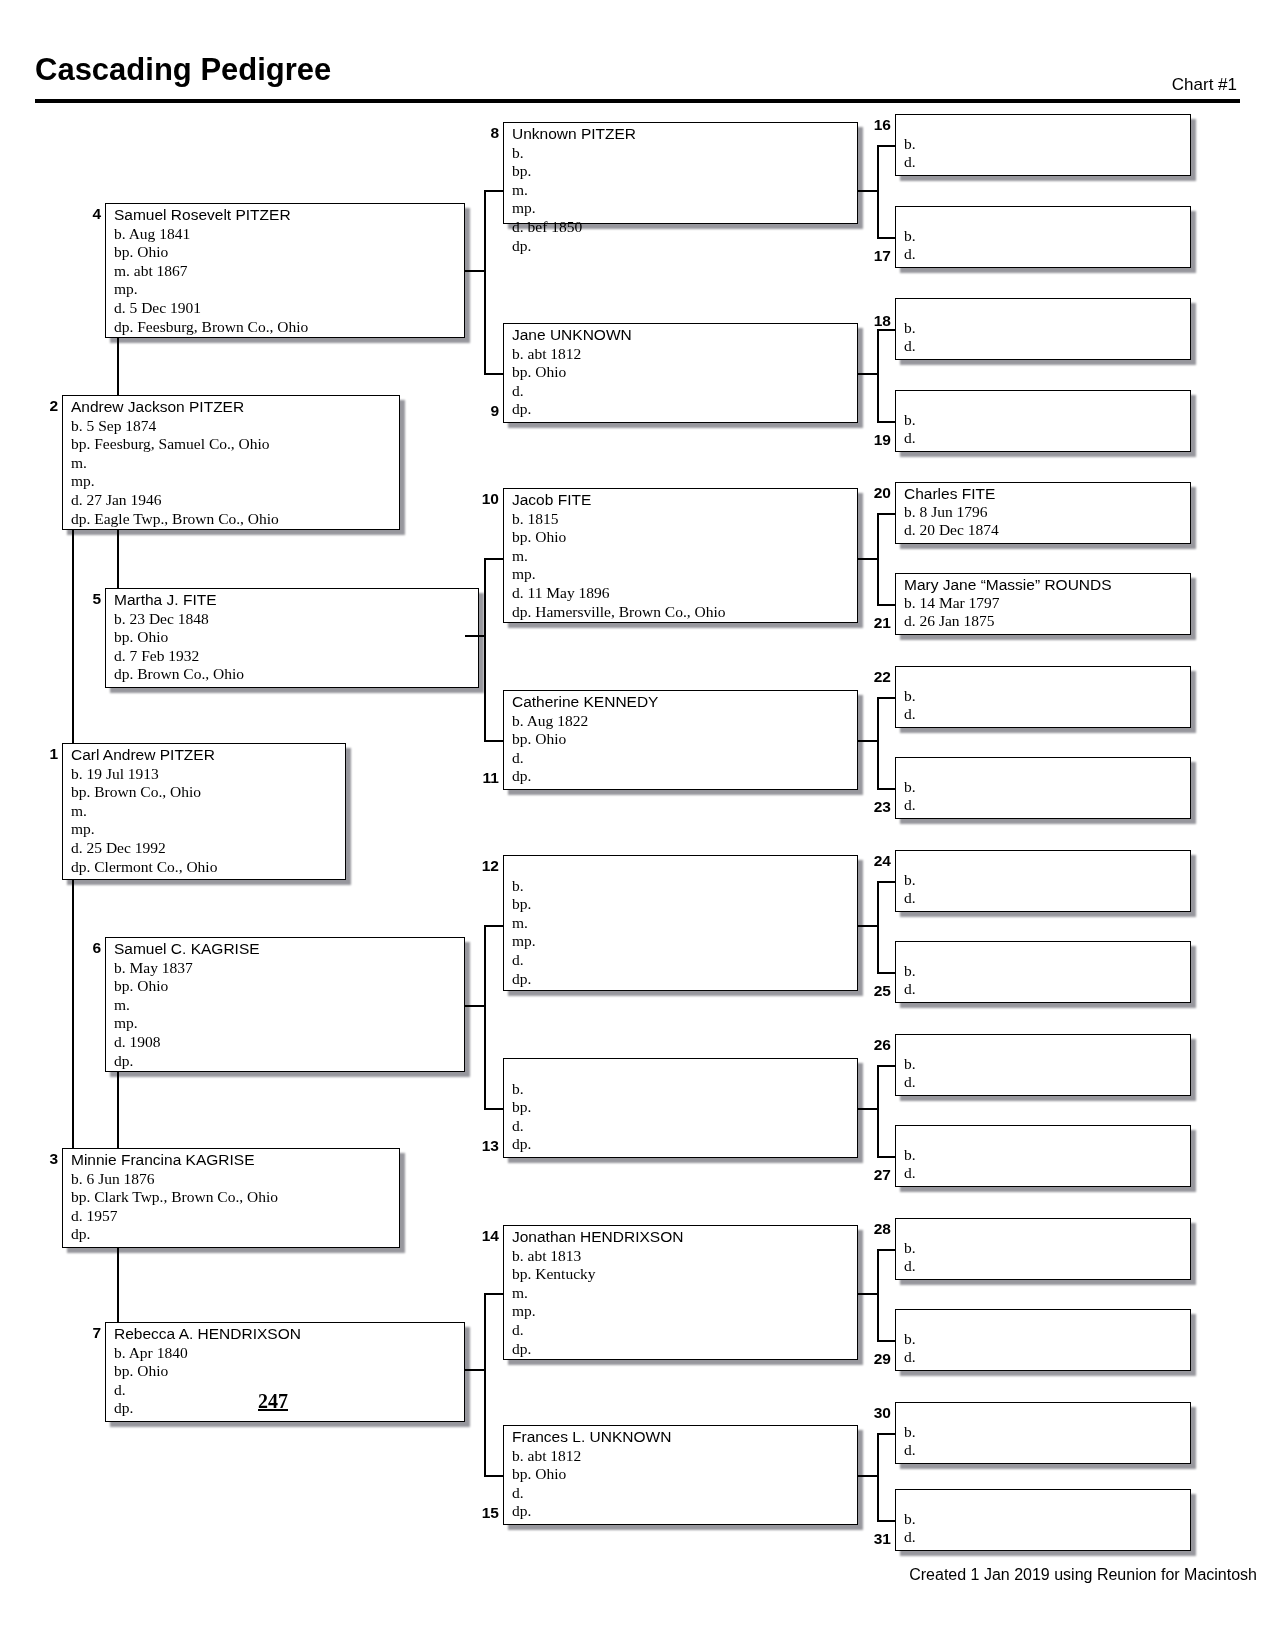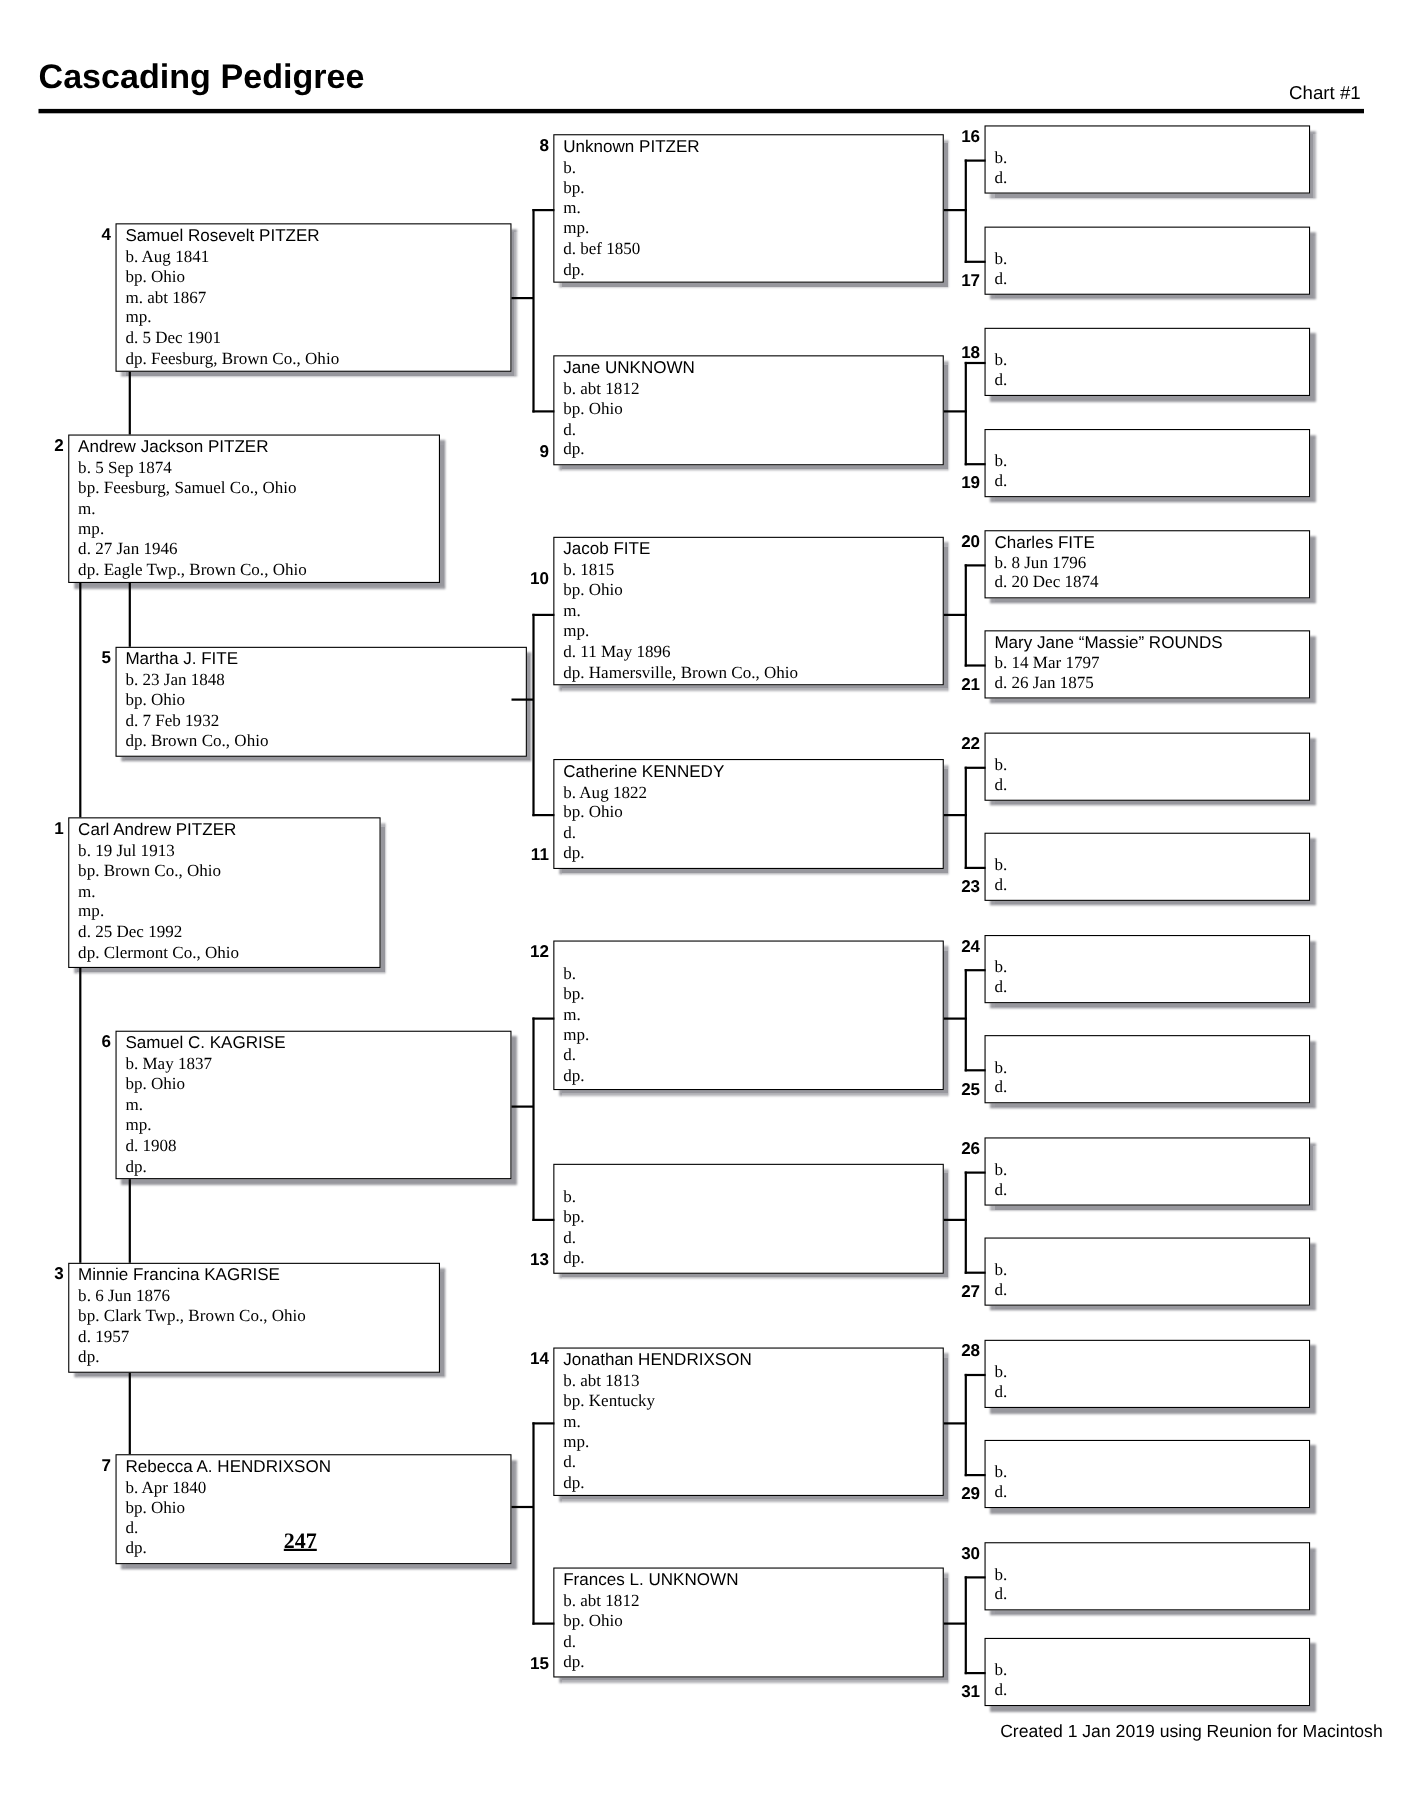--- a/index.html
+++ b/index.html
@@ -91,21 +91,21 @@
         <div class="pfield">b. Aug 1841</div>
         <div class="pfield">bp. Ohio</div>
         <div class="pfield">m. abt 1867</div>
         <div class="pfield">mp.</div>
         <div class="pfield">d. 5 Dec 1901</div>
         <div class="pfield">dp. Feesburg, Brown Co., Ohio</div>
       </div>
       <div class="pnum" style="left: 71px; top: 205px;">4</div>
       <div class="box" style="left: 105px; top: 588px; width: 374px; height: 100px;">
         <div class="pname">Martha J. FITE</div>
-        <div class="pfield">b. 23 Jan 1848</div>
+        <div class="pfield">b. 23 Dec 1848</div>
         <div class="pfield">bp. Ohio</div>
         <div class="pfield">d. 7 Feb 1932</div>
         <div class="pfield">dp. Brown Co., Ohio</div>
       </div>
       <div class="pnum" style="left: 71px; top: 590px;">5</div>
       <div class="box" style="left: 105px; top: 937px; width: 360px; height: 135px;">
         <div class="pname">Samuel C. KAGRISE</div>
         <div class="pfield">b. May 1837</div>
         <div class="pfield">bp. Ohio</div>
         <div class="pfield">m.</div>
@@ -115,21 +115,21 @@
       </div>
       <div class="pnum" style="left: 71px; top: 939px;">6</div>
       <div class="box" style="left: 105px; top: 1322px; width: 360px; height: 100px;">
         <div class="pname">Rebecca A. HENDRIXSON</div>
         <div class="pfield">b. Apr 1840</div>
         <div class="pfield">bp. Ohio</div>
         <div class="pfield">d.</div>
         <div class="pfield">dp.</div>
       </div>
       <div class="pnum" style="left: 71px; top: 1324px;">7</div>
-      <div class="box" style="left: 503px; top: 122px; width: 355px; height: 135px;">
+      <div class="box" style="left: 503px; top: 122px; width: 355px; height: 102px;">
         <div class="pname">Unknown PITZER</div>
         <div class="pfield">b.</div>
         <div class="pfield">bp.</div>
         <div class="pfield">m.</div>
         <div class="pfield">mp.</div>
         <div class="pfield">d. bef 1850</div>
         <div class="pfield">dp.</div>
       </div>
       <div class="pnum" style="left: 469px; top: 124px;">8</div>
       <div class="box" style="left: 503px; top: 323px; width: 355px; height: 100px;">
@@ -142,21 +142,21 @@
       <div class="pnum" style="left: 469px; top: 402px;">9</div>
       <div class="box" style="left: 503px; top: 488px; width: 355px; height: 135px;">
         <div class="pname">Jacob FITE</div>
         <div class="pfield">b. 1815</div>
         <div class="pfield">bp. Ohio</div>
         <div class="pfield">m.</div>
         <div class="pfield">mp.</div>
         <div class="pfield">d. 11 May 1896</div>
         <div class="pfield">dp. Hamersville, Brown Co., Ohio</div>
       </div>
-      <div class="pnum" style="left: 469px; top: 490px; margin-top: 28px;">10</div>
+      <div class="pnum" style="left: 469px; top: 490px;">10</div>
       <div class="box" style="left: 503px; top: 690px; width: 355px; height: 100px;">
         <div class="pname">Catherine KENNEDY</div>
         <div class="pfield">b. Aug 1822</div>
         <div class="pfield">bp. Ohio</div>
         <div class="pfield">d.</div>
         <div class="pfield">dp.</div>
       </div>
       <div class="pnum" style="left: 469px; top: 769px;">11</div>
       <div class="box" style="left: 503px; top: 855px; width: 355px; height: 136px;">
         <div class="pname"></div>

